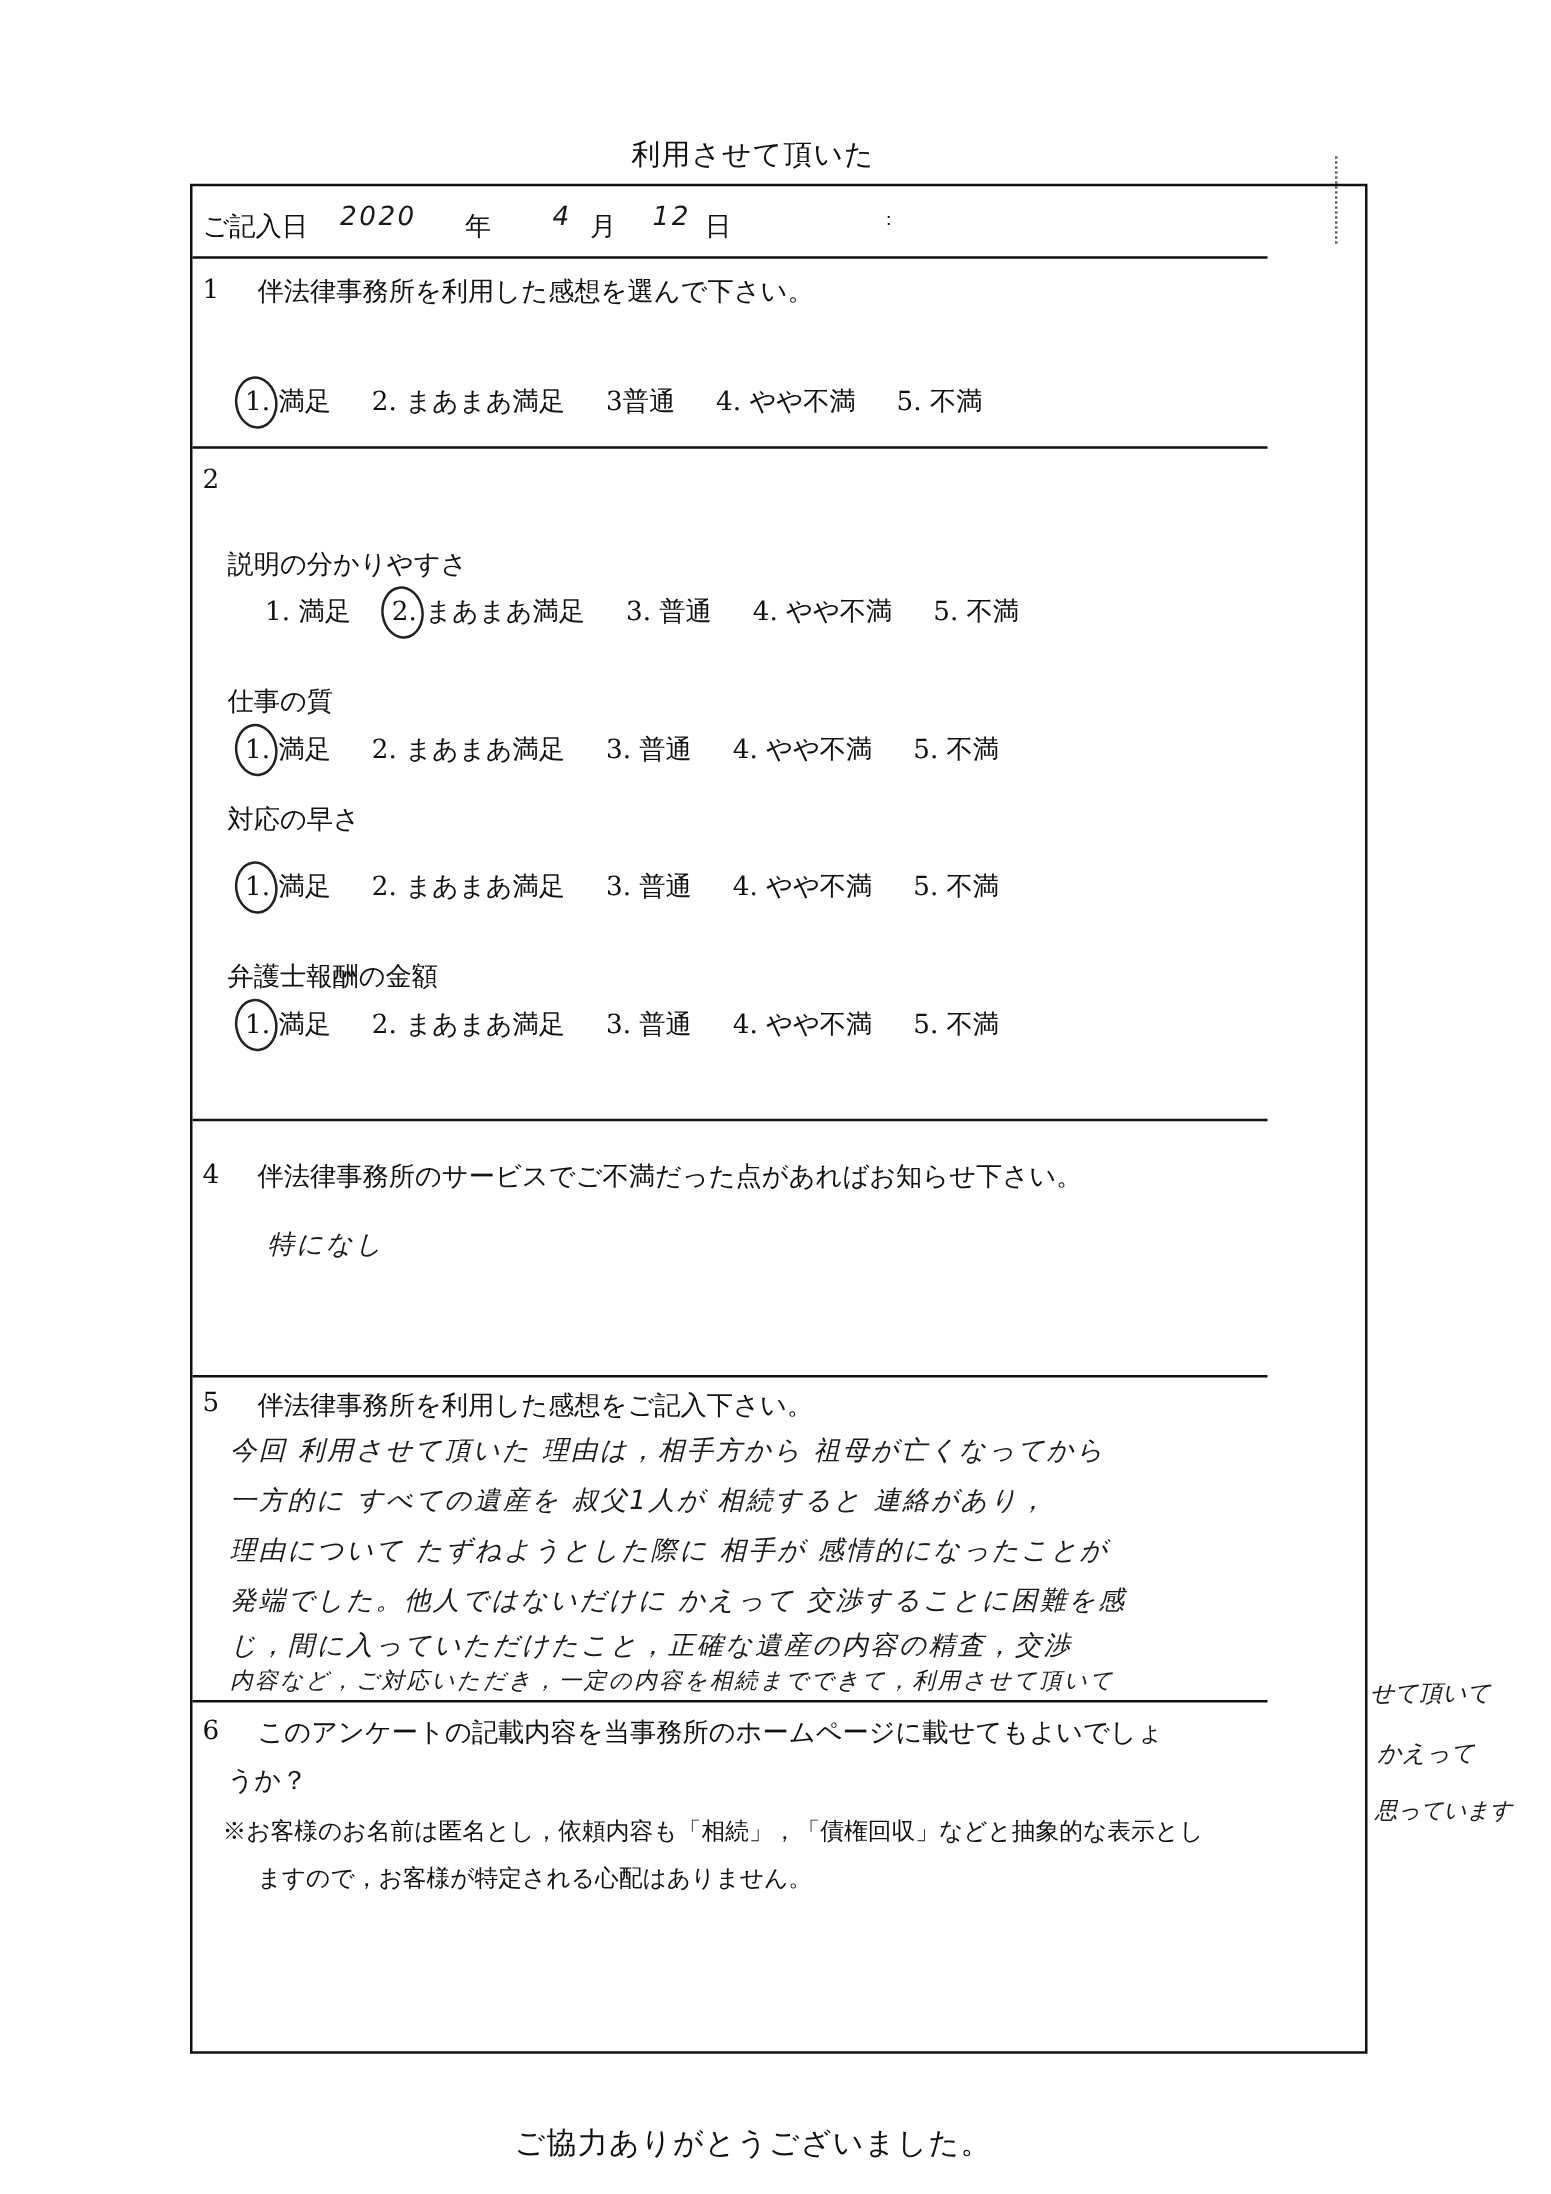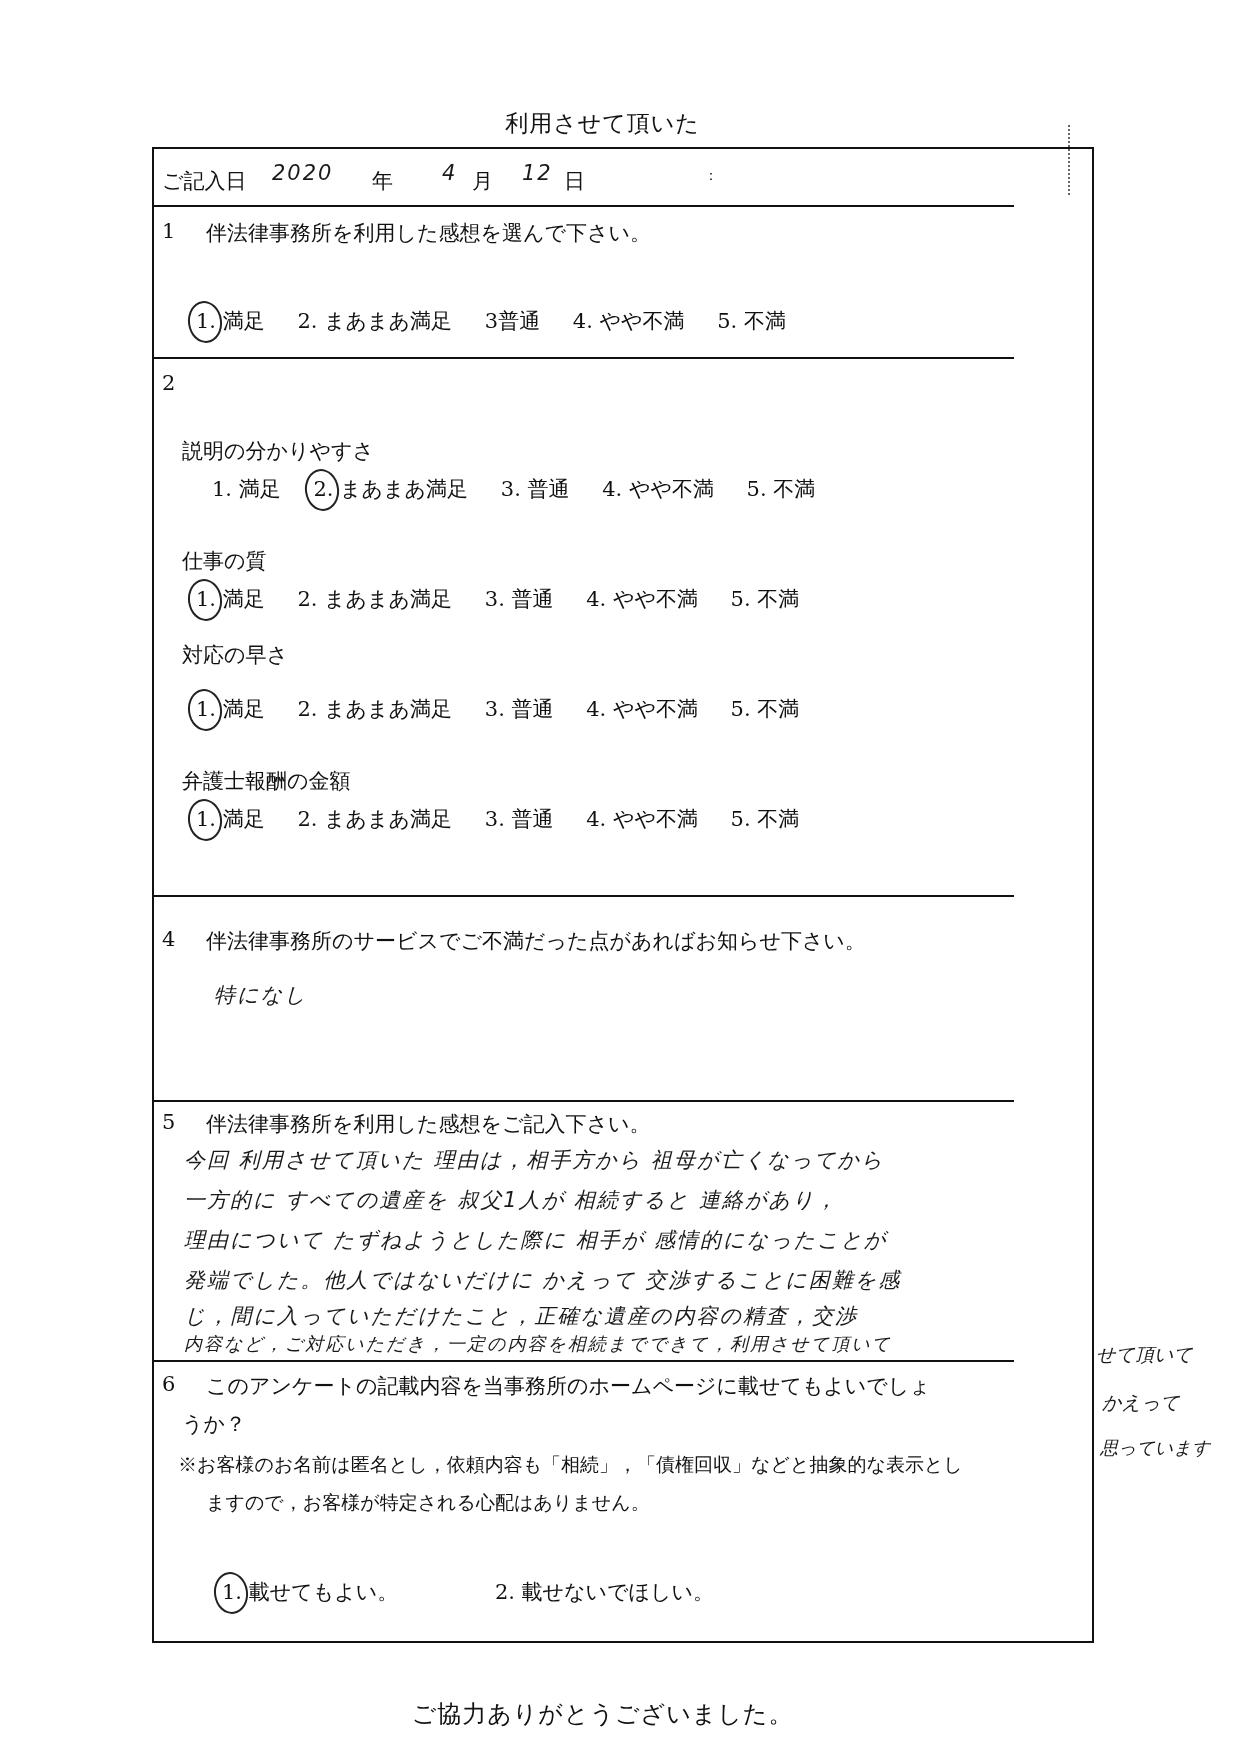--- a/index.html
+++ b/index.html
@@ -130,24 +130,20 @@
       <span class="hand" style="left:30px; top:230px; font-size:18px;">内容など，ご対応いただき，一定の内容を相続までできて，利用させて頂いて</span>
     </div>
   </div>
 
   <div class="sec last" style="top:1213px; height:279px;">
     <span class="txt" style="left:8px; top:10px;">6</span>
     <span class="txt" style="left:52px; top:10px;">このアンケートの記載内容を当事務所のホームページに載せてもよいでしょ</span>
     <span class="txt" style="left:28px; top:48px;">うか？</span>
     <span class="txt" style="left:24px; top:90px; font-size:19px;">※お客様のお名前は匿名とし，依頼内容も「相続」，「債権回収」などと抽象的な表示とし</span>
     <span class="txt" style="left:52px; top:128px; font-size:19px;">ますので，お客様が特定される心配はありません。</span>
-    <div class="opts" style="left:68px; top:216px;">
-      <span class="opt" style="margin-right:90px;"><span class="circle"></span><span>1. 載せてもよい。</span></span>
-      <span class="opt">2. 載せないでほしい。</span>
-    </div>
   </div>
 </div>
 
 <div>
   <span class="hand" style="left:1096px; top:1342px; font-size:19px; letter-spacing:0;">せて頂いて</span>
   <span class="hand" style="left:1102px; top:1390px; font-size:19px; letter-spacing:0;">かえって</span>
   <span class="hand" style="left:1100px; top:1436px; font-size:18px; letter-spacing:0;">思っています</span>
 </div>
 
 <div class="footer">ご協力ありがとうございました。</div>

